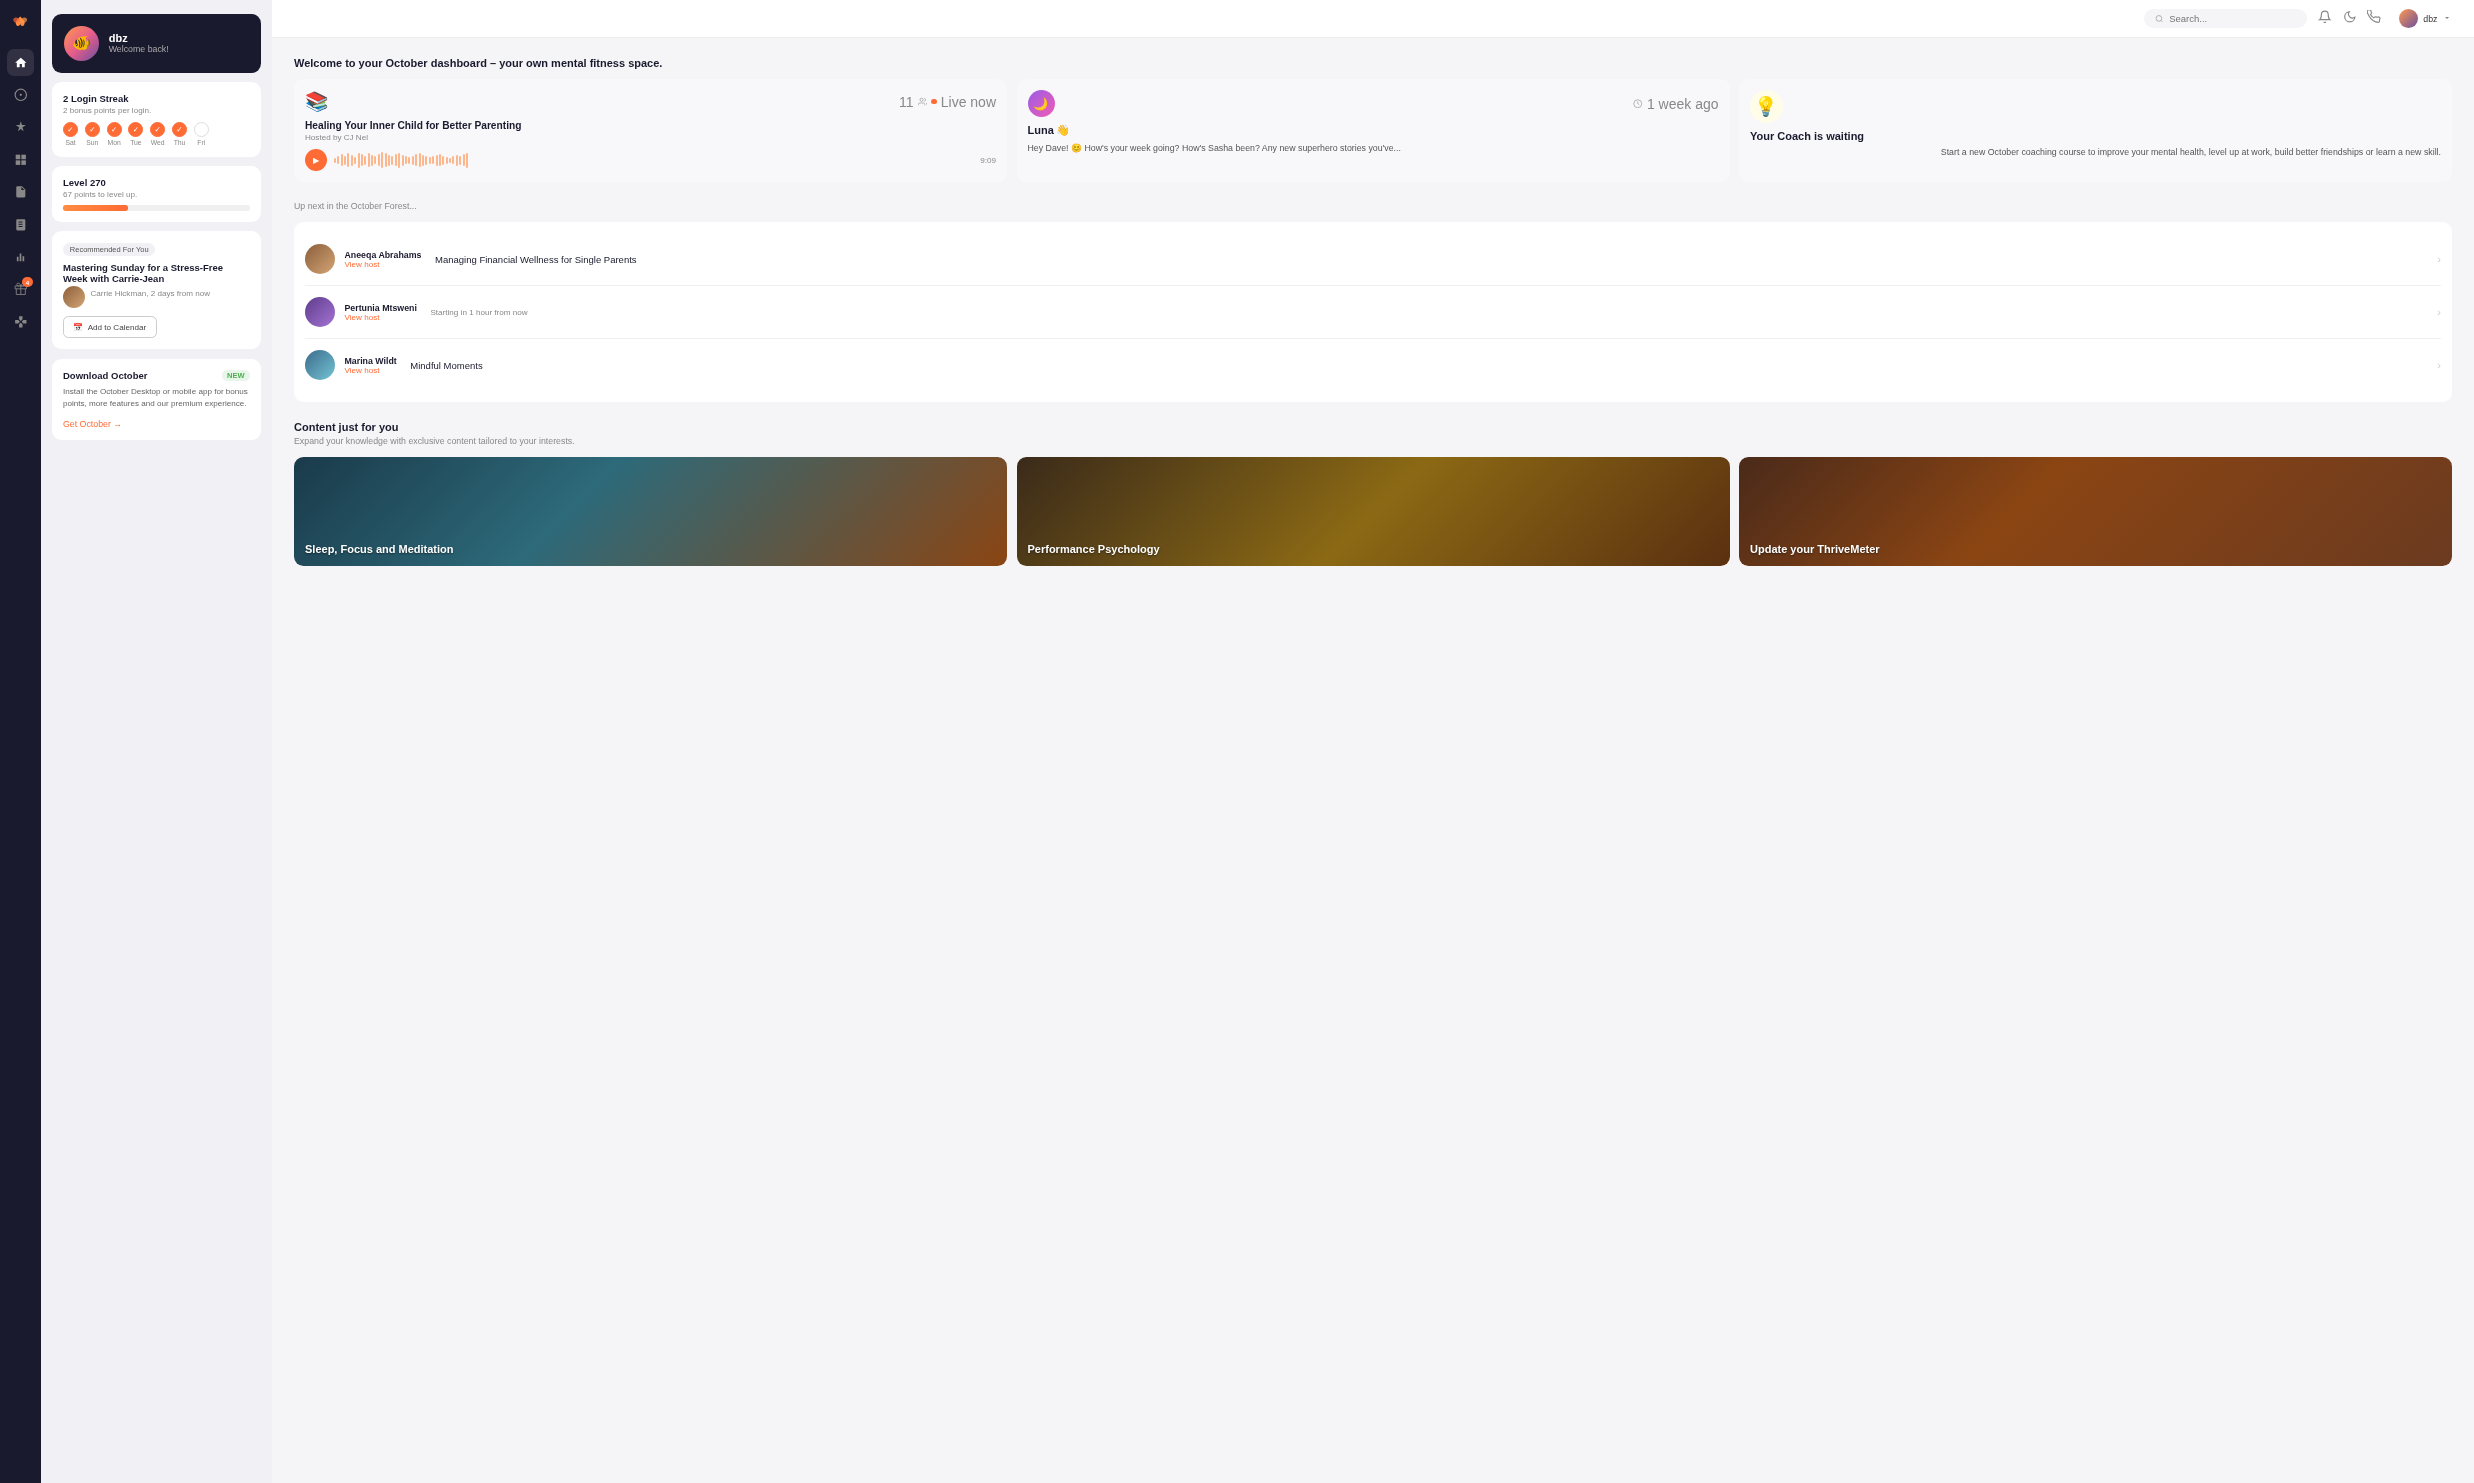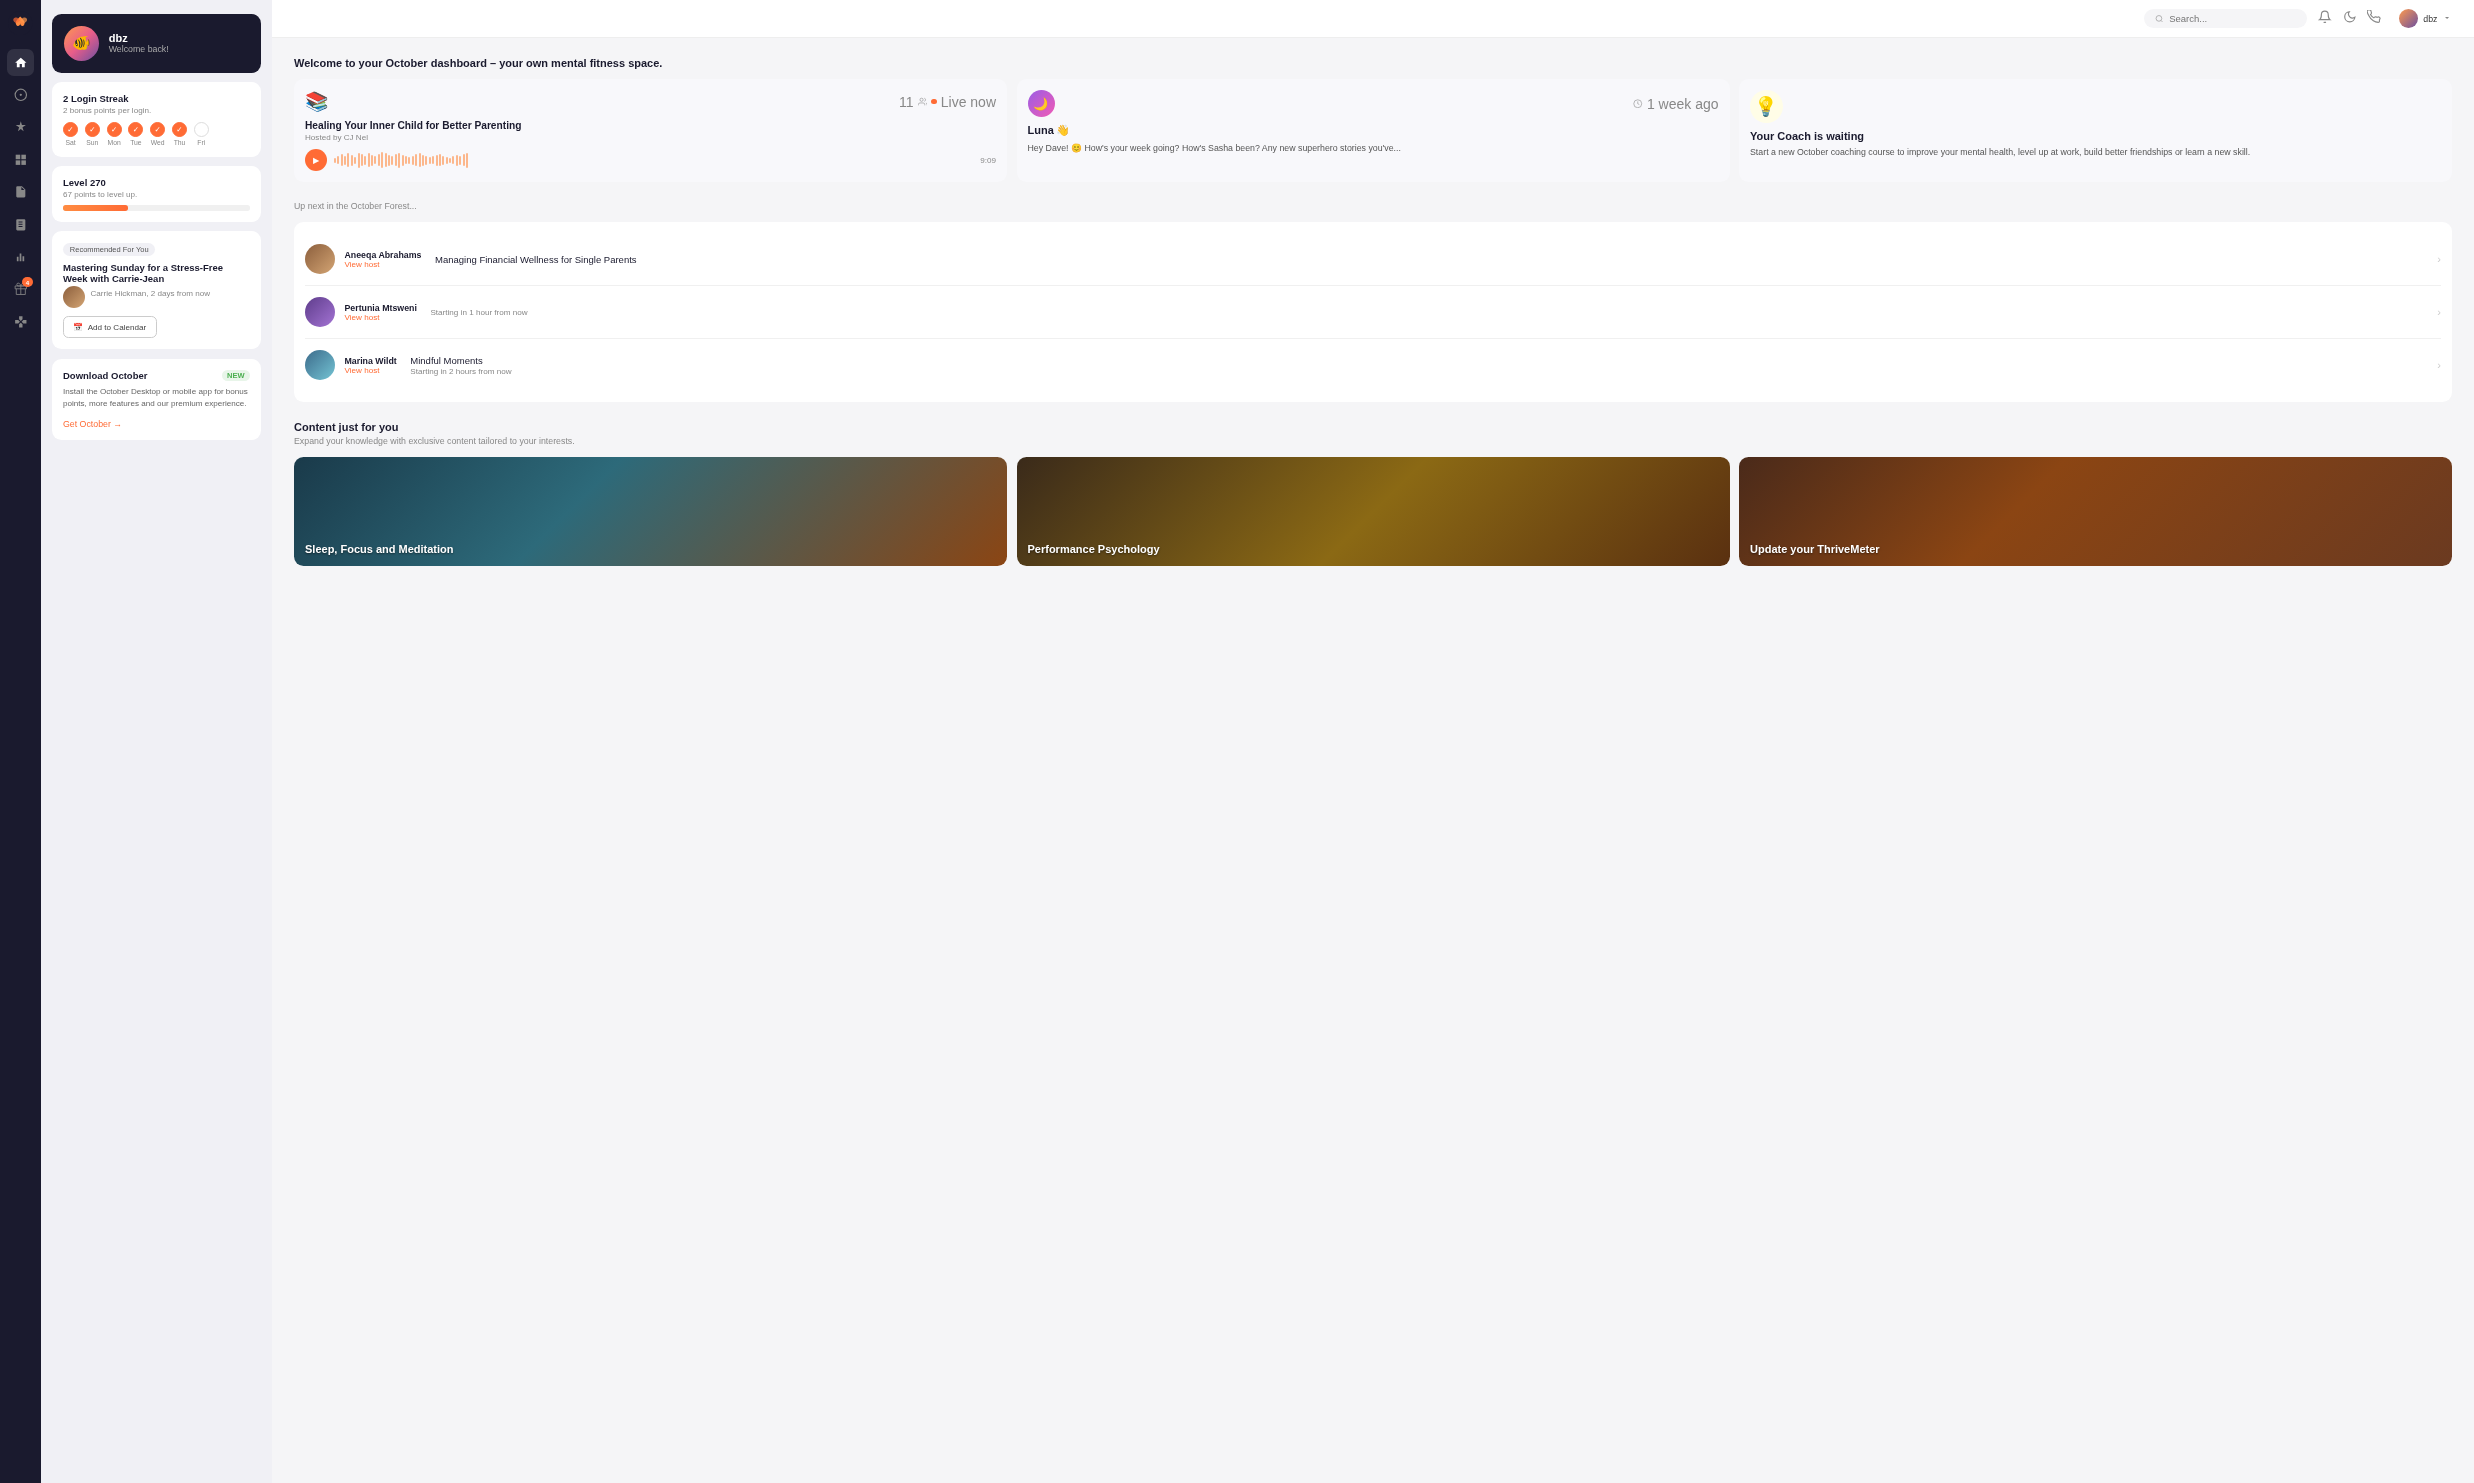--- a/index.html
+++ b/index.html
@@ -180,21 +180,21 @@
     .fc-duration { font-size: 8.1px; color: #888; }
 
     
     .luna-avatar { width: 27px; height: 27px; border-radius: 50%; background: linear-gradient(135deg, #9b5de5, #f15bb5); display: flex; align-items: center; justify-content: center; font-size: 12.2px; }
     .luna-title { font-size: 11px; font-weight: 600; color: #1a1a2e; margin-bottom: 5.4px; }
     .luna-text { font-size: 8.8px; color: #555; line-height: 1.5; }
 
     
     .coach-emoji { font-size: 19px; background: #fffde7; border-radius: 50%; width: 33px; height: 33px; display: flex; align-items: center; justify-content: center; }
     .coach-title { font-size: 11px; font-weight: 600; color: #1a1a2e; margin-bottom: 4.1px; }
-    .coach-text { font-size: 8.8px; color: #555; line-height: 1.5; }
+    .coach-text { font-size: 8.8px; color: #555; line-height: 1.5; text-align: right; }
 
     
     .section-title { font-size: 11px; font-weight: 600; color: #1a1a2e; margin-bottom: 2.7px; }
     .section-sub { font-size: 8.8px; color: #888; margin-bottom: 11px; }
 
     
     .session-list { display: flex; flex-direction: column; gap: 0; }
     .session-row {
       display: flex; align-items: center; padding: 11px 0;
       border-bottom: 0.7px solid #f0f0f0; cursor: pointer;
@@ -543,21 +543,20 @@
         </div>
 
         <div class="session-row">
           <div class="session-avatar sa3"></div>
           <div>
             <div class="session-host">Marina Wildt</div>
             <div class="session-view">View host</div>
           </div>
           <div class="session-info">
             <div class="session-topic">Mindful Moments</div>
-            <div class="session-time">Starting in 2 hours from now</div>
           </div>
           <span class="chevron">›</span>
         </div>
 
       </div>
     </div>
 
     <div class="section-title">Content just for you</div>
     <div class="section-sub">Expand your knowledge with exclusive content tailored to your interests.</div>
 

